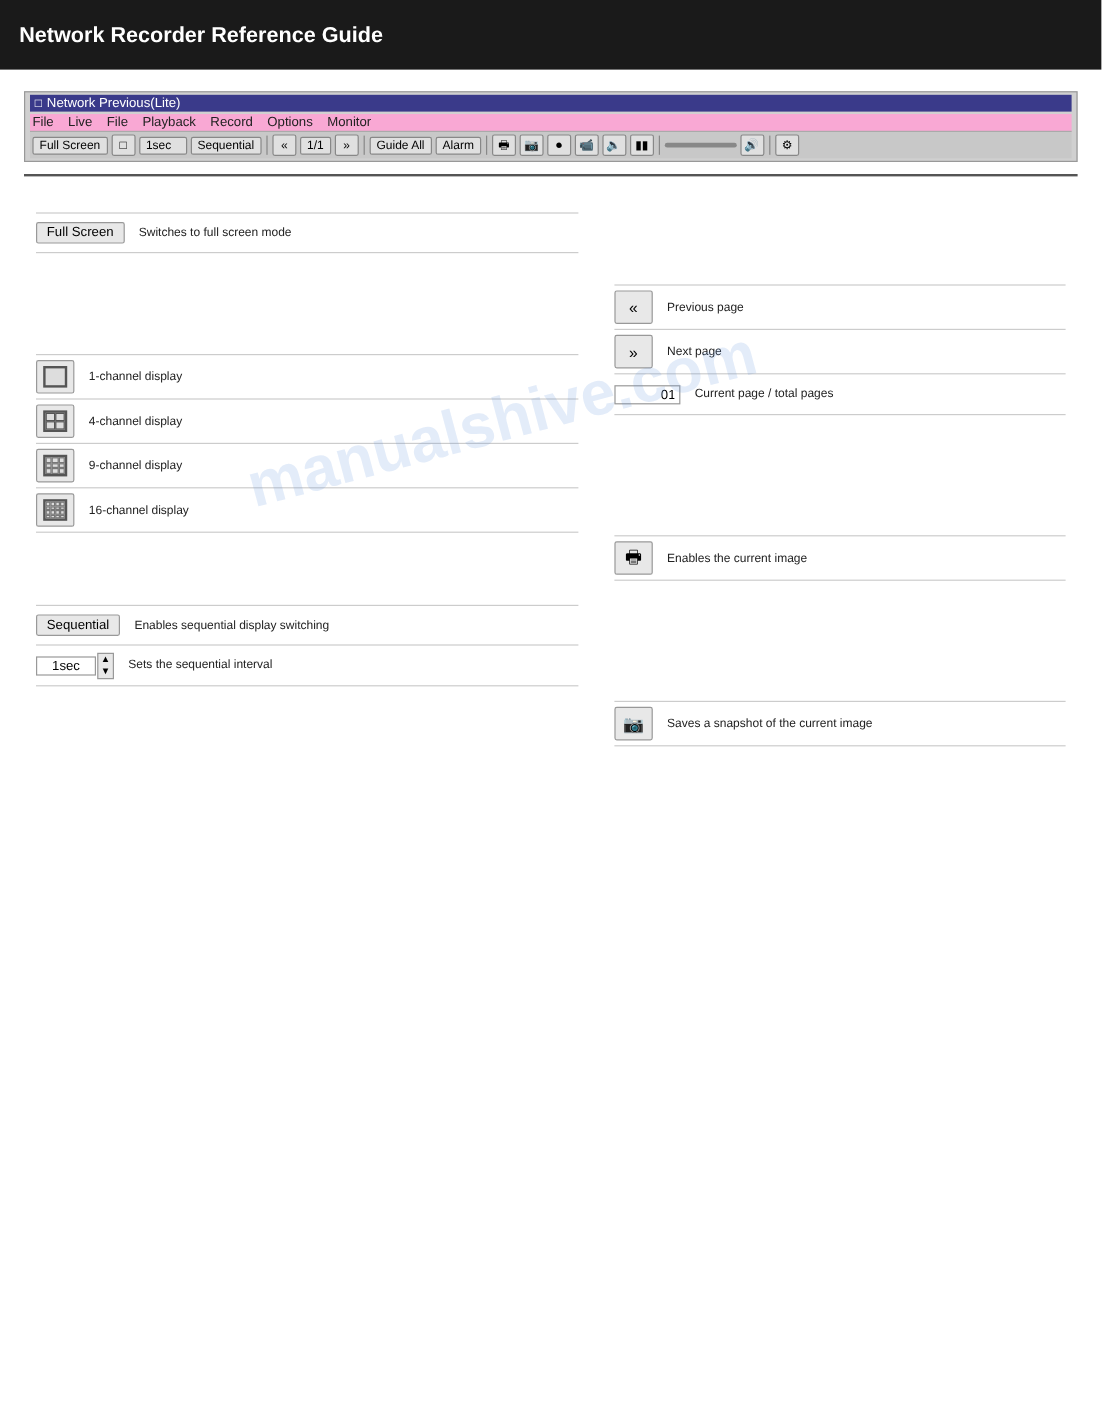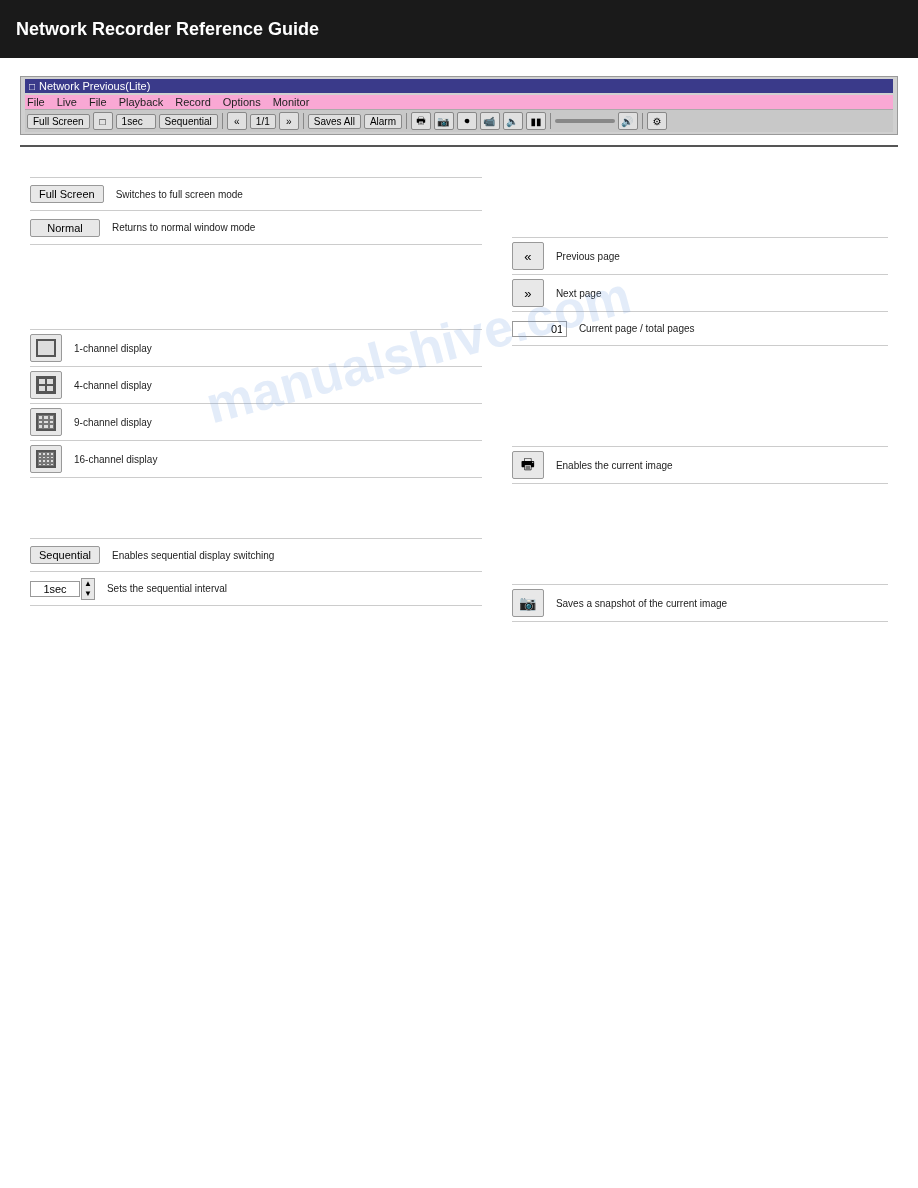--- a/index.html
+++ b/index.html
@@ -268,21 +268,21 @@
   <div class="toolbar-controls">
     <button class="tb-btn">Full Screen</button>
     <button class="tb-btn-icon" title="Normal">□</button>
     <input class="tb-btn" style="width: 40px;" value="1sec" readonly="">
     <button class="tb-btn">Sequential</button>
     <div class="tb-sep"></div>
     <button class="tb-btn-icon">«</button>
     <span class="tb-btn">1/1</span>
     <button class="tb-btn-icon">»</button>
     <div class="tb-sep"></div>
-    <button class="tb-btn">Saves All</button>
+    <button class="tb-btn">Guide All</button>
     <button class="tb-btn">Alarm</button>
     <div class="tb-sep"></div>
     <button class="tb-btn-icon" title="Print">🖶</button>
     <button class="tb-btn-icon" title="Snap">📷</button>
     <button class="tb-btn-icon" title="Record">⏺</button>
     <button class="tb-btn-icon" title="Camera">📹</button>
     <button class="tb-btn-icon" title="Mute">🔈</button>
     <button class="tb-btn-icon" title="Pause">▮▮</button>
     <div class="tb-sep"></div>
     <div class="tb-slider"></div>
@@ -300,24 +300,20 @@
 
   <div class="two-col">
 
     <div class="left-col">
 
       <div class="item-group">
         <div class="item-row">
           <button class="item-btn">Full Screen</button>
           <span class="item-desc">Switches to full screen mode</span>
         </div>
-        <div class="item-row">
-          <button class="item-btn">Normal</button>
-          <span class="item-desc">Returns to normal window mode</span>
-        </div>
       </div>
 
       <div class="item-group" style="margin-top: 84px;">
         <div class="item-row">
           <button class="item-icon-btn" title="1-channel">
             <div class="icon-screen-single"></div>
           </button>
           <span class="item-desc">1-channel display</span>
         </div>
         <div class="item-row">

